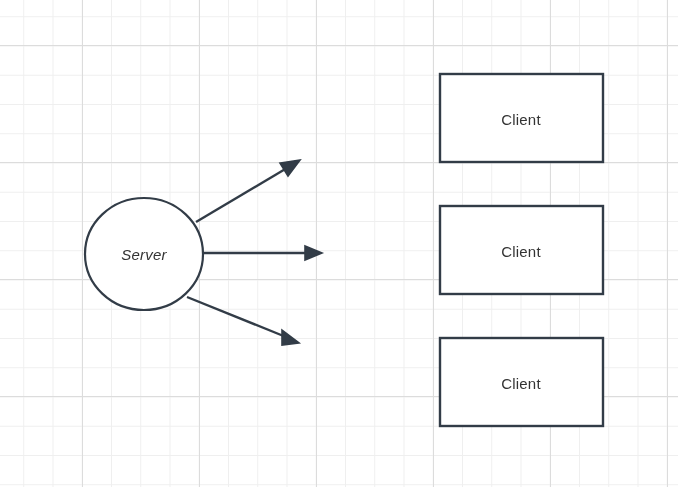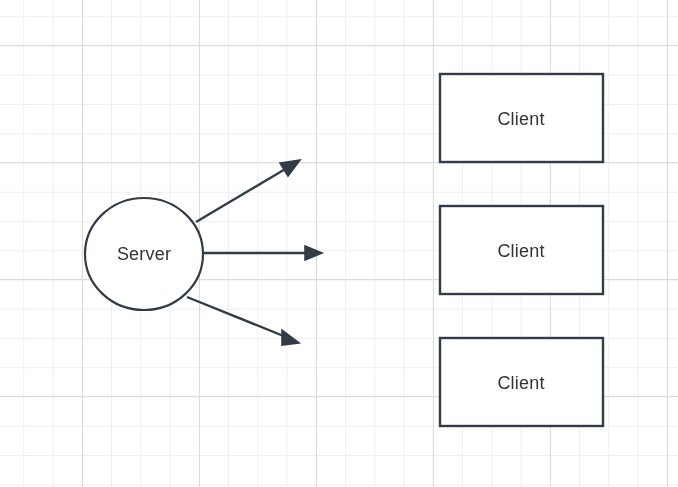--- a/index.html
+++ b/index.html
@@ -35,21 +35,21 @@
   #diagram-svg {
     position: absolute;
     left: 0;
     top: 0;
     width: 678px;
     height: 487px;
   }
   .node-label {
     position: absolute;
     color: #333333;
-    font-size: 18px;
+    font-size: 15px;
     font-family: "Liberation Sans", sans-serif;
     white-space: nowrap;
     transform: translate(-50%, -50%);
     letter-spacing: 0.2px;
     text-align: right;
   }
 </style>
 </head>
 <body>
 
@@ -72,21 +72,21 @@
       <polygon points="299,343 282,330 282,345" fill="#323c47" stroke="#323c47" stroke-width="1.6" stroke-linejoin="miter"></polygon>
     </g>
 
     <ellipse cx="144" cy="254" rx="59" ry="56" fill="#ffffff" stroke="#323c47" stroke-width="2.2"></ellipse>
 
     <rect x="440" y="74" width="163" height="88" fill="#ffffff" stroke="#323c47" stroke-width="2.4"></rect>
     <rect x="440" y="206" width="163" height="88" fill="#ffffff" stroke="#323c47" stroke-width="2.4"></rect>
     <rect x="440" y="338" width="163" height="88" fill="#ffffff" stroke="#323c47" stroke-width="2.4"></rect>
   </svg>
 
-  <div class="node-label" style="left:144px; top:254px;">Server</div>
+  <div class="node-label" style="left:144px; top:254px;font-style:italic;">Server</div>
 
   <div class="node-label" style="left:521px; top:119px;">Client</div>
 
   <div class="node-label" style="left:521px; top:251px;">Client</div>
 
   <div class="node-label" style="left:521px; top:383px;">Client</div>
 
 </div>
 
 </body></html>

